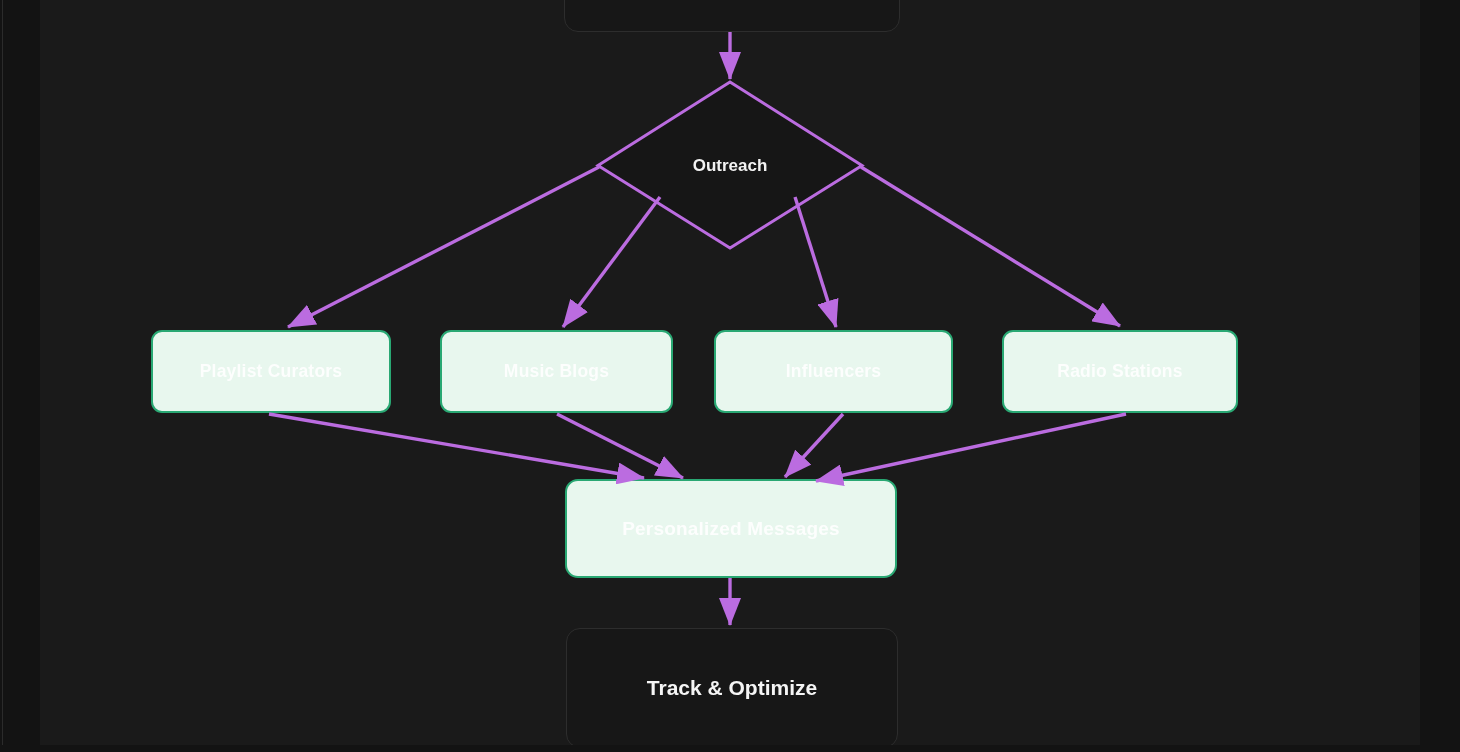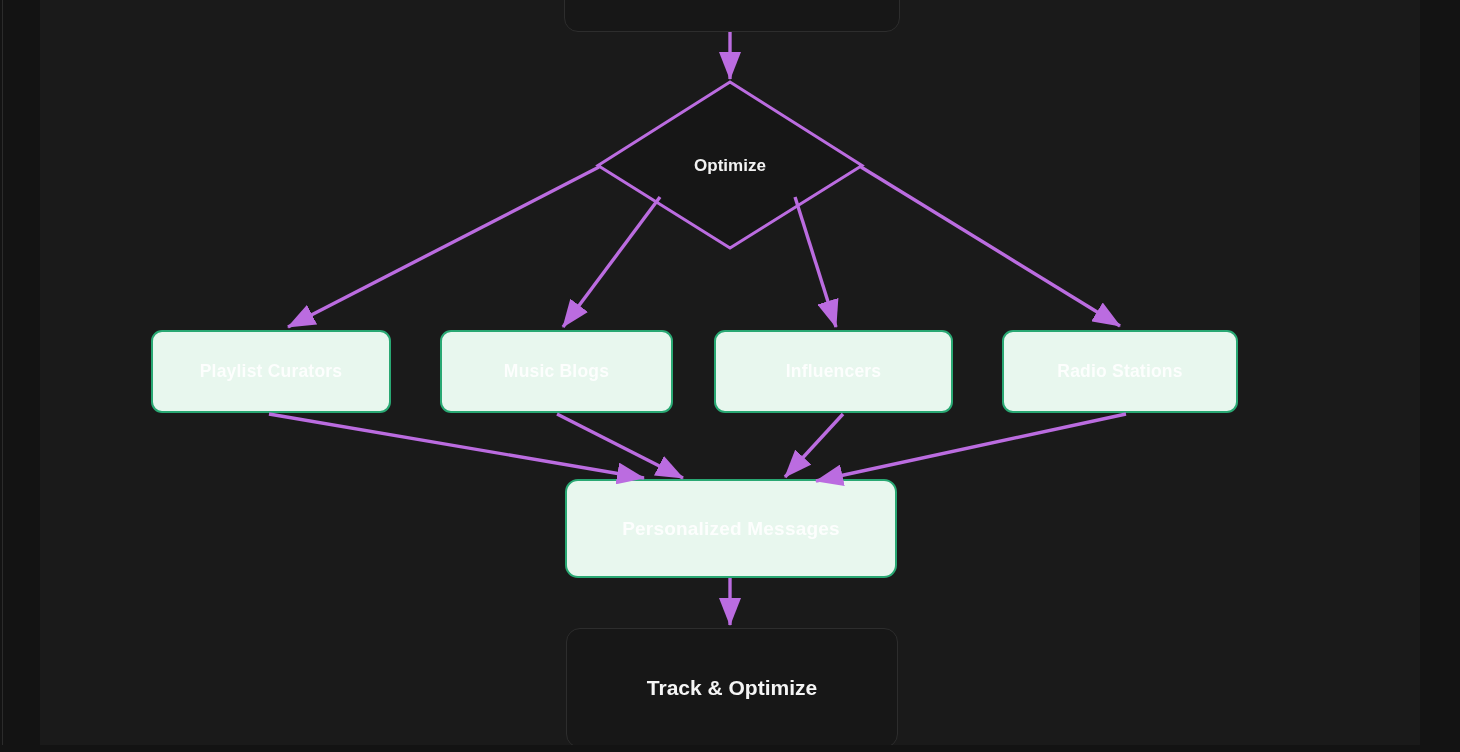--- a/index.html
+++ b/index.html
@@ -151,16 +151,16 @@
     <line x1="660" y1="197" x2="563" y2="327" marker-end="url(#ah)"></line>
     <line x1="795" y1="197" x2="836" y2="327" marker-end="url(#ah)"></line>
     <line x1="861" y1="167" x2="1120" y2="326" marker-end="url(#ah)"></line>
     <line x1="269" y1="414" x2="644" y2="478" marker-end="url(#ah)"></line>
     <line x1="557" y1="414" x2="683" y2="478" marker-end="url(#ah)"></line>
     <line x1="843" y1="414" x2="785" y2="477" marker-end="url(#ah)"></line>
     <line x1="1126" y1="414" x2="816" y2="481" marker-end="url(#ah)"></line>
     <line x1="730" y1="578" x2="730" y2="625" marker-end="url(#ah)"></line>
   </svg>
 
-  <div class="diamond-label">Optimize</div>
+  <div class="diamond-label">Outreach</div>
 
   <div class="bottom-band"></div>
 </div>
 
 </body></html>

